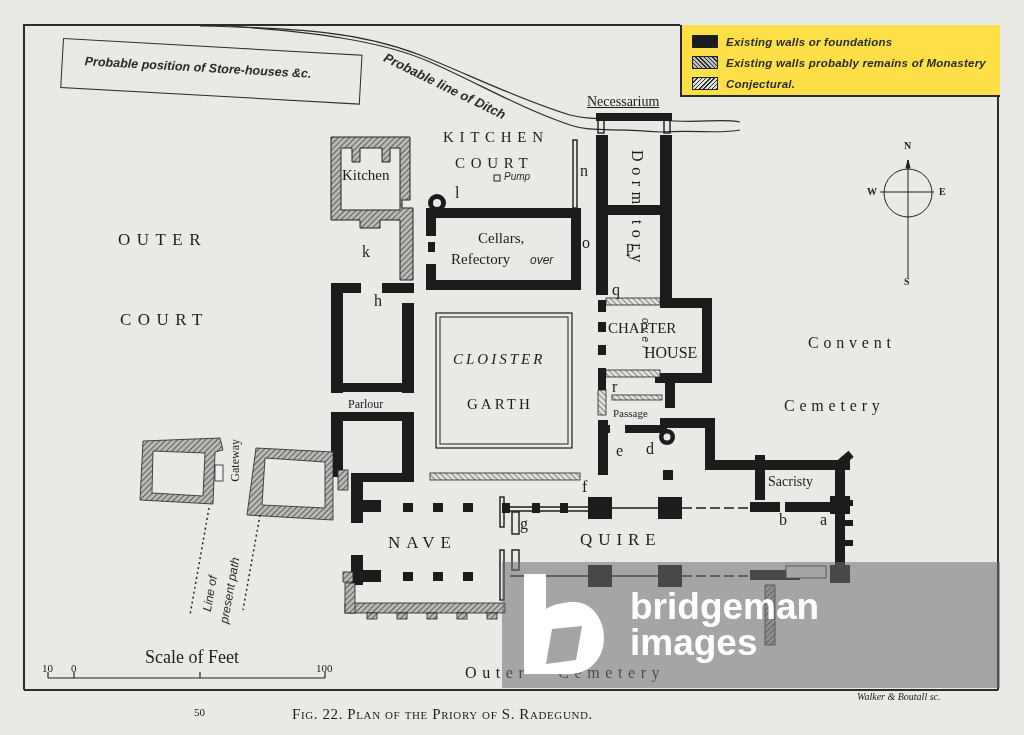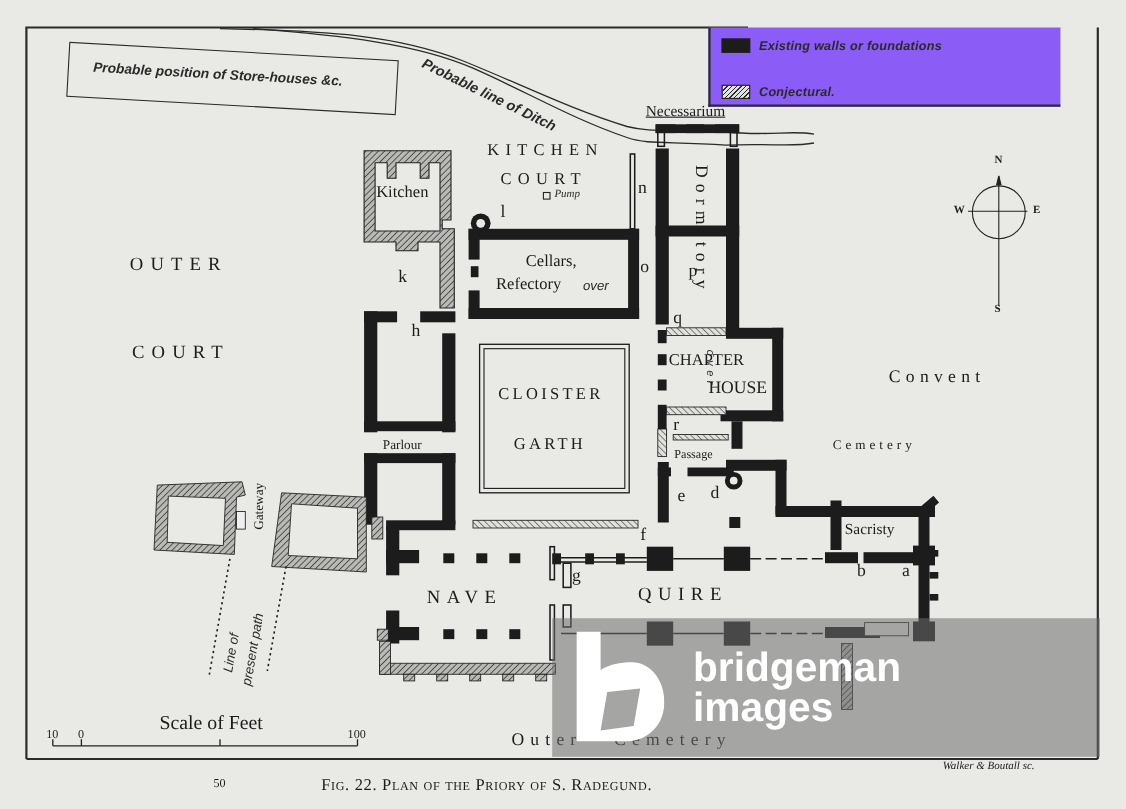--- a/index.html
+++ b/index.html
@@ -3,21 +3,21 @@
 <meta charset="utf-8">
 <style>
   html, body { margin:0; padding:0; }
   body { width:1024px; height:735px; background:#e9e9e6; position:relative; overflow:hidden; font-family:"Liberation Serif", serif; color:#1c1c1c; }
   #plan { position:absolute; left:0; top:0; width:1024px; height:735px; }
   .lbl { position:absolute; white-space:nowrap; font-family:"Liberation Serif", serif; color:#1c1c1c; }
   .caps { letter-spacing:0.38em; font-size:17px; }
   .room { font-size:15px; }
   .italic-sans { font-family:"Liberation Sans", sans-serif; font-style:italic; font-weight:bold; color:#2a2a2a; }
   .letter { font-size:16px; }
-  .legend { position:absolute; left:644px; top:25px; width:318px; height:70px; border:2px solid #2b2b2b; border-top:none; border-right:none; background:#8b5cf6; }
+  .legend { position:absolute; left:680px; top:25px; width:318px; height:70px; border:2px solid #2b2b2b; border-top:none; border-right:none; background:#fde047; }
   .legend-row { position:absolute; left:10px; display:flex; align-items:center; }
   .swatch { width:24px; height:11px; border:1px solid #222; margin-right:8px; }
   .sw-solid { background:#1c1c1c; }
   .sw-hatch { background:repeating-linear-gradient(45deg,#2a2a2a 0 1px,#bdbdbb 1px 3px); }
   .sw-conj { background:repeating-linear-gradient(-45deg,#2a2a2a 0 1px,#e2e2e0 1px 3px); }
   .legend-row span.t { font-family:"Liberation Sans", sans-serif; font-style:italic; font-size:11.5px; font-weight:bold; color:#2a2a2a; letter-spacing:0.02em; }
   .caption { position:absolute; top:706px; left:292px; font-size:15px; letter-spacing:0.04em; font-variant:small-caps; }
   .engraver { position:absolute; top:691px; left:857px; font-size:10px; font-style:italic; }
   .watermark { position:absolute; left:502px; top:562px; width:498px; height:126px; background:rgba(110,110,110,0.55); }
   .wm-b { position:absolute; left:22px; top:12px; width:80px; height:100px; }
@@ -214,47 +214,51 @@
 
 <div class="storebox">
   <span>Probable position of Store-houses &amp;c.</span>
 </div>
 
 <div class="legend">
   <div class="legend-row" style="top:10px;">
     <div class="swatch sw-solid"></div>
     <span class="t">Existing walls or foundations</span>
   </div>
+  <div class="legend-row" style="top:31px;">
+    <div class="swatch sw-hatch"></div>
+    <span class="t">Existing walls probably remains of Monastery</span>
+  </div>
   <div class="legend-row" style="top:52px;">
     <div class="swatch sw-conj"></div>
     <span class="t">Conjectural.</span>
   </div>
 </div>
 
 <div class="lbl italic-sans" style="left:388px; top:50px; font-size:13px; transform:rotate(26deg); transform-origin:left top;">Probable line of Ditch</div>
 
 <div class="lbl caps" style="left:118px; top:230px;">OUTER</div>
 <div class="lbl caps" style="left:120px; top:310px;">COURT</div>
 <div class="lbl caps" style="left:443px; top:129px; font-size:15px;">KITCHEN</div>
 <div class="lbl caps" style="left:455px; top:155px; font-size:15px;">COURT</div>
-<div class="lbl italic-sans" style="left:504px; top:171px; font-size:10px; font-weight:normal;font-family:Liberation Serif, serif;">Pump</div>
+<div class="lbl italic-sans" style="left:504px; top:171px; font-size:10px; font-weight:normal;">Pump</div>
 <div class="lbl caps" style="left:808px; top:334px; font-size:16px; letter-spacing:0.3em;">Convent</div>
-<div class="lbl caps" style="left:757px; top:397px; font-size:12px; letter-spacing:0.3em;">Cemetery</div>
+<div class="lbl caps" style="left:784px; top:397px; font-size:16px; letter-spacing:0.3em;">Cemetery</div>
 <div class="lbl caps" style="left:465px; top:664px; font-size:16px; letter-spacing:0.35em; white-space:pre;">Outer   Cemetery</div>
 
 <div class="lbl room" style="left:587px; top:94px; font-size:14px;text-decoration:underline;">Necessarium</div>
 <div class="lbl room" style="left:342px; top:167px;">Kitchen</div>
 <div class="lbl room" style="left:478px; top:230px;">Cellars,</div>
 <div class="lbl room" style="left:451px; top:251px;">Refectory</div>
 <div class="lbl italic-sans" style="left:530px; top:253px; font-size:12px; font-weight:normal;">over</div>
 <div class="lbl room" style="left:628px; top:150px; font-size:16px; writing-mode:vertical-rl; letter-spacing:0.35em;">Dormitory</div>
 <div class="lbl italic-sans" style="left:640px; top:318px; font-size:10px; font-weight:normal; writing-mode:vertical-rl; letter-spacing:0.4em;">over</div>
 <div class="lbl room" style="left:608px; top:320px; font-size:15px;">CHAPTER</div>
 <div class="lbl room" style="left:620px; top:344px; font-size:16px;margin-left:24px;">HOUSE</div>
-<div class="lbl caps" style="left:453px; top:351px; font-size:15px; letter-spacing:0.2em;">CLOISTER</div>
+<div class="lbl caps" style="left:453px; top:351px; font-size:15px; letter-spacing:0.2em;font-style:italic;">CLOISTER</div>
 <div class="lbl caps" style="left:467px; top:396px; font-size:15px; letter-spacing:0.2em;">GARTH</div>
 <div class="lbl room" style="left:348px; top:397px; font-size:12px;">Parlour</div>
 <div class="lbl room" style="left:613px; top:407px; font-size:11px;">Passage</div>
 <div class="lbl room" style="left:768px; top:474px; font-size:14px;">Sacristy</div>
 <div class="lbl room" style="left:228px; top:439px; font-size:12px; writing-mode:vertical-rl; transform:rotate(180deg);">Gateway</div>
 <div class="lbl caps" style="left:388px; top:533px; font-size:17px; letter-spacing:0.35em;">NAVE</div>
 <div class="lbl caps" style="left:580px; top:530px; font-size:17px; letter-spacing:0.35em;">QUIRE</div>
 
 <div class="lbl italic-sans" style="left:200px; top:610px; font-size:12px; font-weight:normal; transform:rotate(-80deg); transform-origin:left top;">Line of</div>
 <div class="lbl italic-sans" style="left:217px; top:622px; font-size:12px; font-weight:normal; transform:rotate(-80deg); transform-origin:left top;">present path</div>

